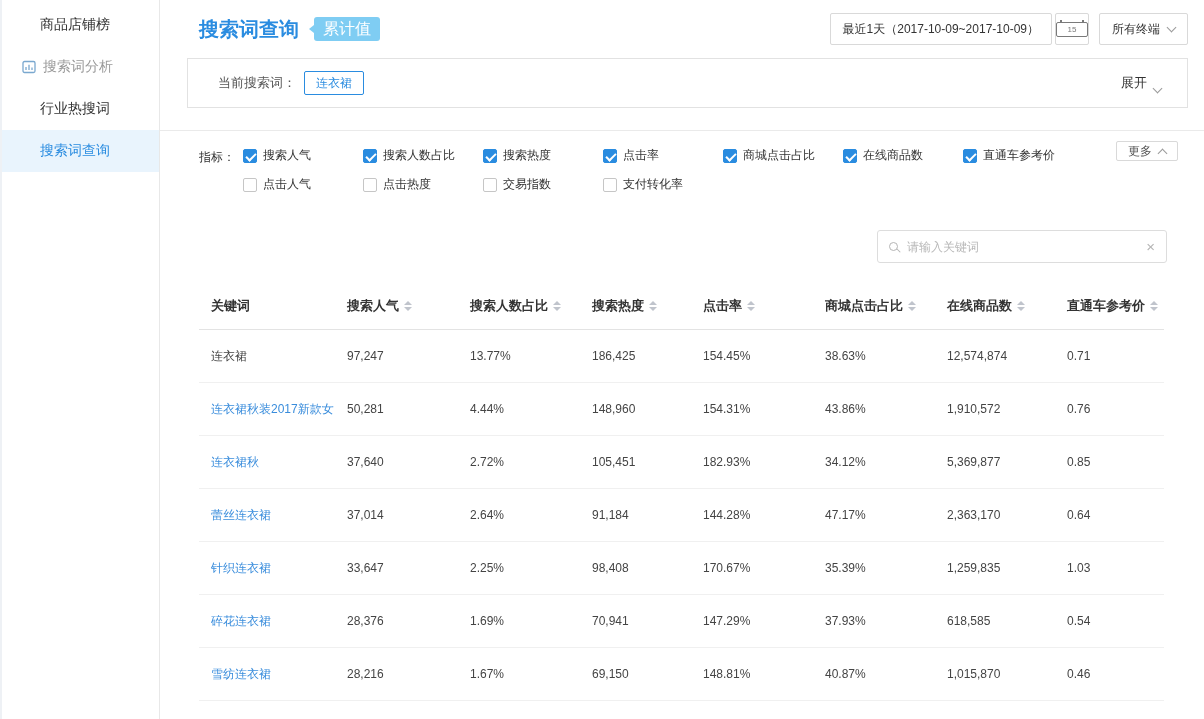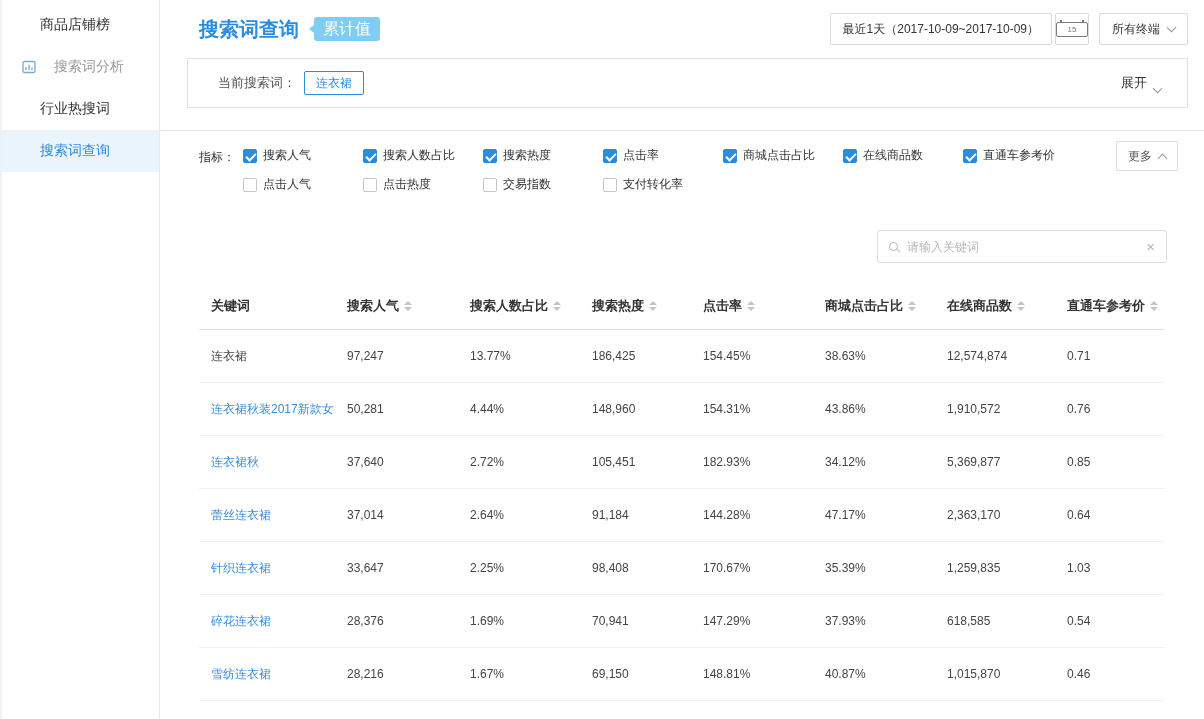--- a/index.html
+++ b/index.html
@@ -5,21 +5,21 @@
   *{box-sizing:border-box;margin:0;padding:0;}
   html,body{width:1204px;height:719px;overflow:hidden;background:#fff;
     font-family:"Liberation Sans","DejaVu Sans",sans-serif;}
   .app{display:flex;width:1204px;height:719px;}
 
   
   .sidebar{flex:0 0 160px;width:160px;background:#fff;border-right:1px solid #e8e8e8;
     border-left:2px solid #eef1f5;padding-top:4px;}
   .side-item{height:42px;display:flex;align-items:center;padding-left:38px;
     font-size:14px;color:#333;cursor:pointer;white-space:nowrap;}
-  .side-item.group{color:#999;padding-left:20px;gap:18px;}
+  .side-item.group{color:#999;padding-left:20px;gap:7px;}
   .side-item.active{background:#e9f4fd;color:#2a8ce0;}
   .side-icon{display:inline-flex;align-items:center;}
 
   
   .main{flex:1;position:relative;background:#fff;}
 
   .topbar{display:flex;align-items:center;justify-content:space-between;
     padding:13px 16px 11px 39px;}
   .title-wrap{display:flex;align-items:center;}
   .page-title{font-size:20px;font-weight:bold;color:#2a8ce0;}
@@ -61,21 +61,21 @@
   .ind-rows{display:flex;flex-direction:column;gap:12px;margin-left:8px;}
   .ind-row{display:flex;}
   .chk-item{display:flex;align-items:center;width:120px;cursor:pointer;}
   .chk{width:14px;height:14px;border:1px solid #c6c6c6;border-radius:2px;background:#fff;
     position:relative;flex:0 0 14px;}
   .chk.checked{background:#2a8ce0;border-color:#2a8ce0;}
   .chk.checked::after{content:'';position:absolute;left:4px;top:1px;width:4px;height:8px;
     border-right:2px solid #fff;border-bottom:2px solid #fff;transform:rotate(45deg);}
   .chk-label{font-size:12px;color:#333;margin-left:6px;white-space:nowrap;}
   .more-btn{position:absolute;right:26px;top:10px;background:#fff;border:1px solid #d9d9d9;
-    border-radius:2px;height:30px;padding:0 11px;font-size:12px;color:#555;
+    border-radius:2px;height:20px;padding:0 11px;font-size:12px;color:#555;
     display:flex;align-items:center;gap:7px;cursor:pointer;font-family:inherit;}
 
   .search-row{display:flex;justify-content:flex-end;padding:37px 37px 0 39px;}
   .search-box{width:290px;height:33px;border:1px solid #ddd;border-radius:3px;
     display:flex;align-items:center;padding:0 11px;background:#fff;}
   .mag{width:9px;height:9px;border:1px solid #b5b5b5;border-radius:50%;position:relative;
     flex:0 0 9px;display:inline-block;}
   .mag::after{content:'';position:absolute;width:5px;height:1px;background:#b5b5b5;
     right:-4px;bottom:-1px;transform:rotate(45deg);}
   .search-input{border:none;outline:none;flex:1;margin:0 9px;font-size:12px;color:#333;

